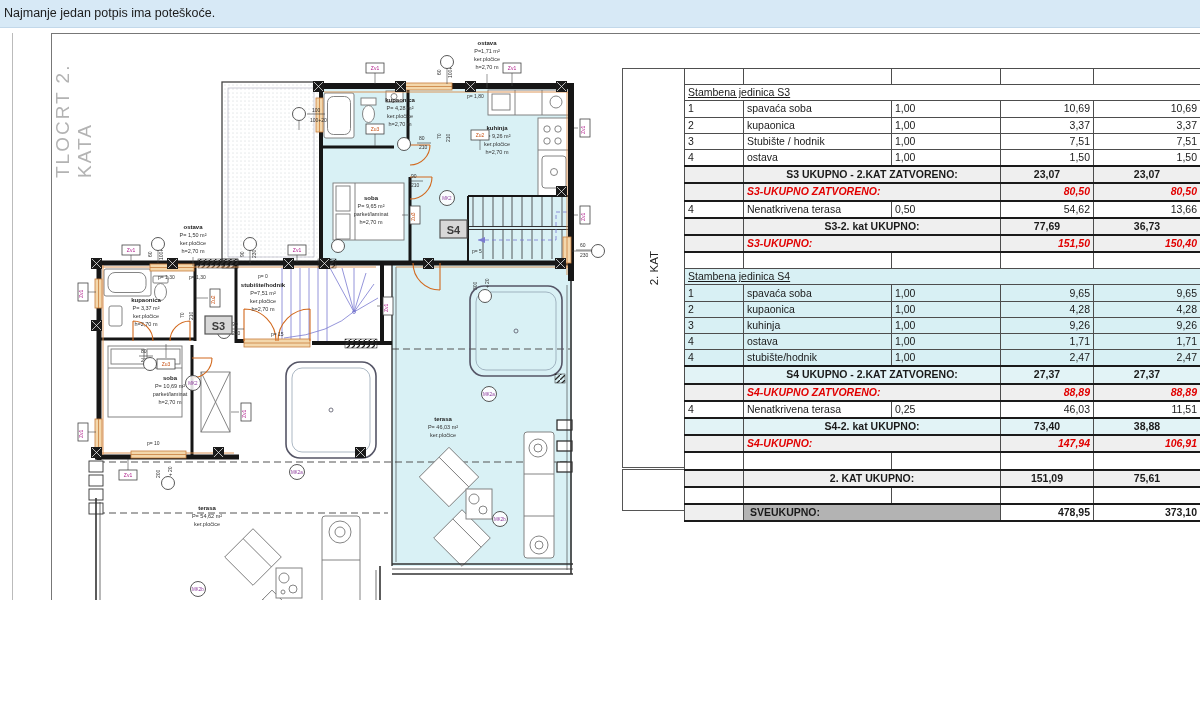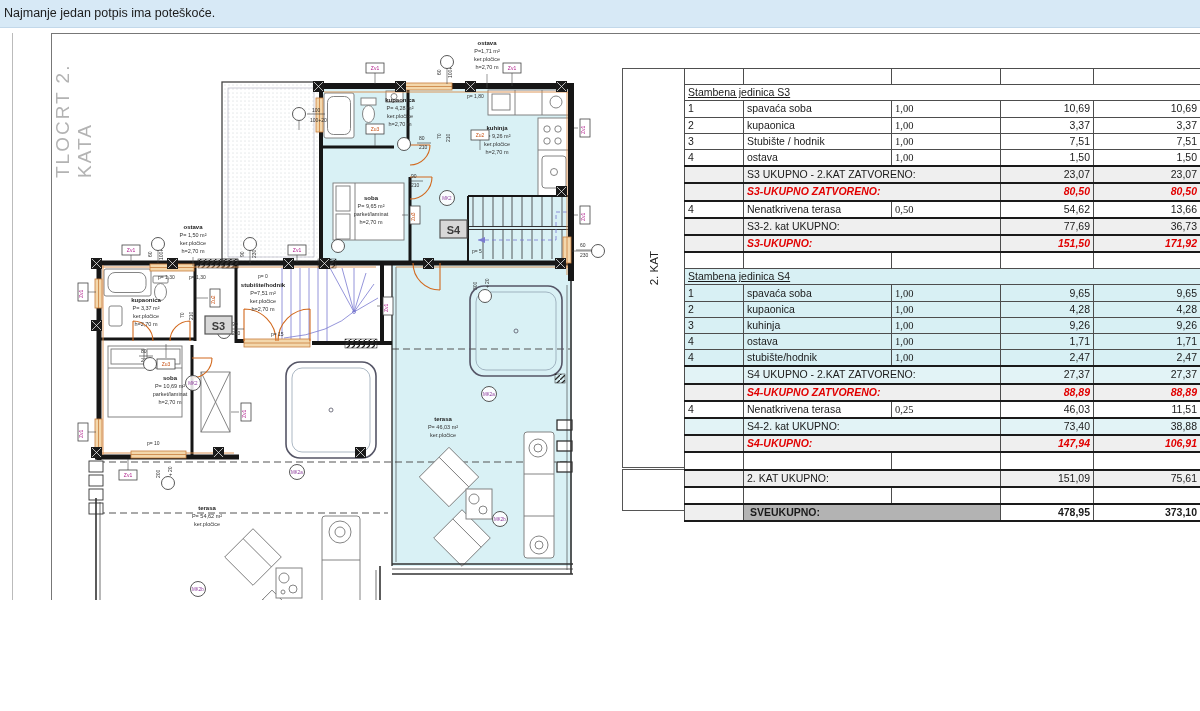--- a/index.html
+++ b/index.html
@@ -15,27 +15,27 @@
   #scale-label{position:absolute;left:568px;top:674px;font-size:13.5px;color:#701a75;}
   
   #side-col{position:absolute;left:622px;top:68px;width:61px;height:398px;border:1px solid #555;display:flex;align-items:center;justify-content:center;}
   #side-col span{writing-mode:vertical-rl;transform:rotate(180deg);font-size:11.5px;color:#222;}
   #side-col2{position:absolute;left:622px;top:469px;width:61px;height:40px;border:1px solid #555;}
   #area-table{position:absolute;left:684px;top:68px;width:481px;}
   #area-table table{border-collapse:collapse;table-layout:fixed;width:481px;border:1.5px solid #333;}
   #area-table td{border:1px solid #4d4d4d;font-size:10.5px;color:#1a1a1a;padding:0 3px;height:15.2px;line-height:15px;overflow:hidden;white-space:nowrap;}
   #area-table .c0{width:52px;}
   #area-table .c1{width:141px;}
-  #area-table .c2{width:102px;font-family:Liberation Serif, serif;}
+  #area-table .c2{width:102px;}
   #area-table .c3{width:86px;}
   #area-table .c4{width:100px;}
   #area-table .r{text-align:right;}
   #area-table .title td{font-size:10.5px;text-decoration:underline;}
   #area-table .cyan td{background:#d8f0f4;margin-left:38px;}
-  #area-table .total td{background:#efefef;font-weight:normal;}
+  #area-table .total td{background:#efefef;font-weight:bold;text-align:center;}
   #area-table .total.cyan td{background:#e2f3f6;}
   #area-table .red td{background:#efefef;font-weight:bold;font-style:italic;color:#e10000;}
   #area-table .strong td{border-top:2px solid #1a1a1a;border-bottom:2px solid #1a1a1a;}
   #area-table .grand td{font-weight:bold;padding-left:6px;}
   #area-table .grand td.lblcell{background:#b3b3b3;}
   #area-table .grand td.numcell{background:#efefef;}
   
   #statusbar{position:absolute;left:8px;top:698px;width:1192px;height:13px;background:#d8d8d8;}
   #statusbar .size{position:absolute;left:16px;top:0;font-size:11px;line-height:13px;color:#222;}
   #statusbar .arrow{position:absolute;left:100px;top:0;font-size:10px;line-height:13px;color:#333;cursor:pointer;}
@@ -502,21 +502,21 @@
           <tr class="total strong">
             <td class="c0"></td>
             <td class="c1" colspan="2">S3-2. kat UKUPNO:</td>
             <td class="c3 r">77,69</td>
             <td class="c4 r">36,73</td>
           </tr>
           <tr class="red strong">
             <td class="c0"></td>
             <td class="c1" colspan="2">S3-UKUPNO:</td>
             <td class="c3 r">151,50</td>
-            <td class="c4 r">171,92</td>
+            <td class="c4 r">150,40</td>
           </tr>
           <tr class="blank">
             <td class="c0"></td>
             <td class="c1"></td>
             <td class="c2"></td>
             <td class="c3"></td>
             <td class="c4"></td>
           </tr>
           <tr class="title cyan">
             <td class="c0" colspan="5">Stambena jedinica S4</td>

